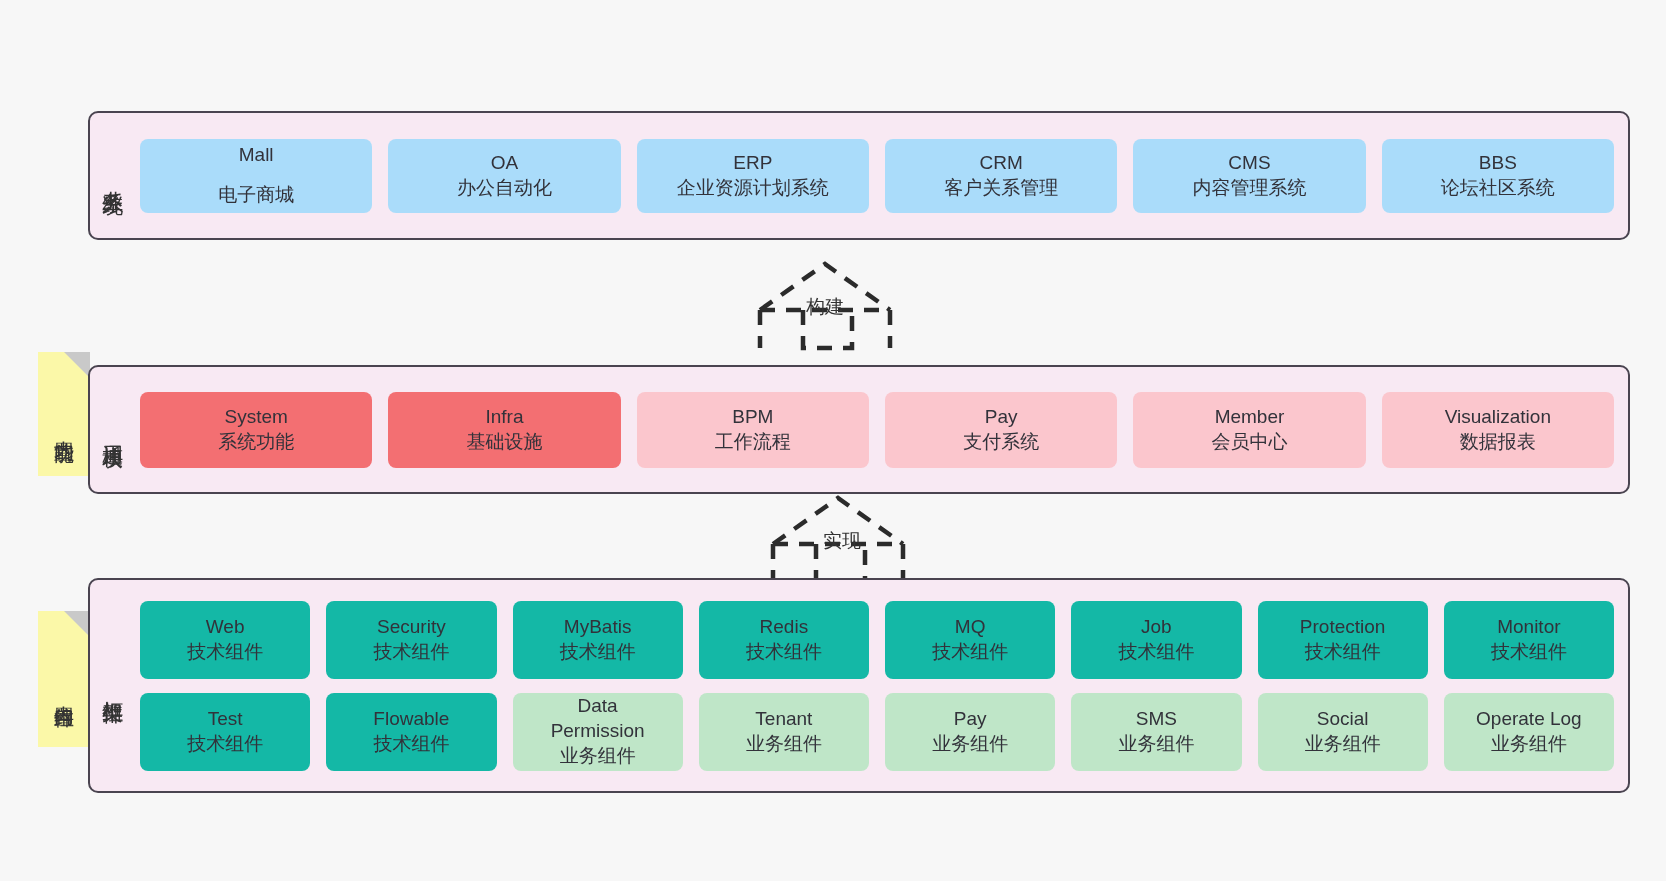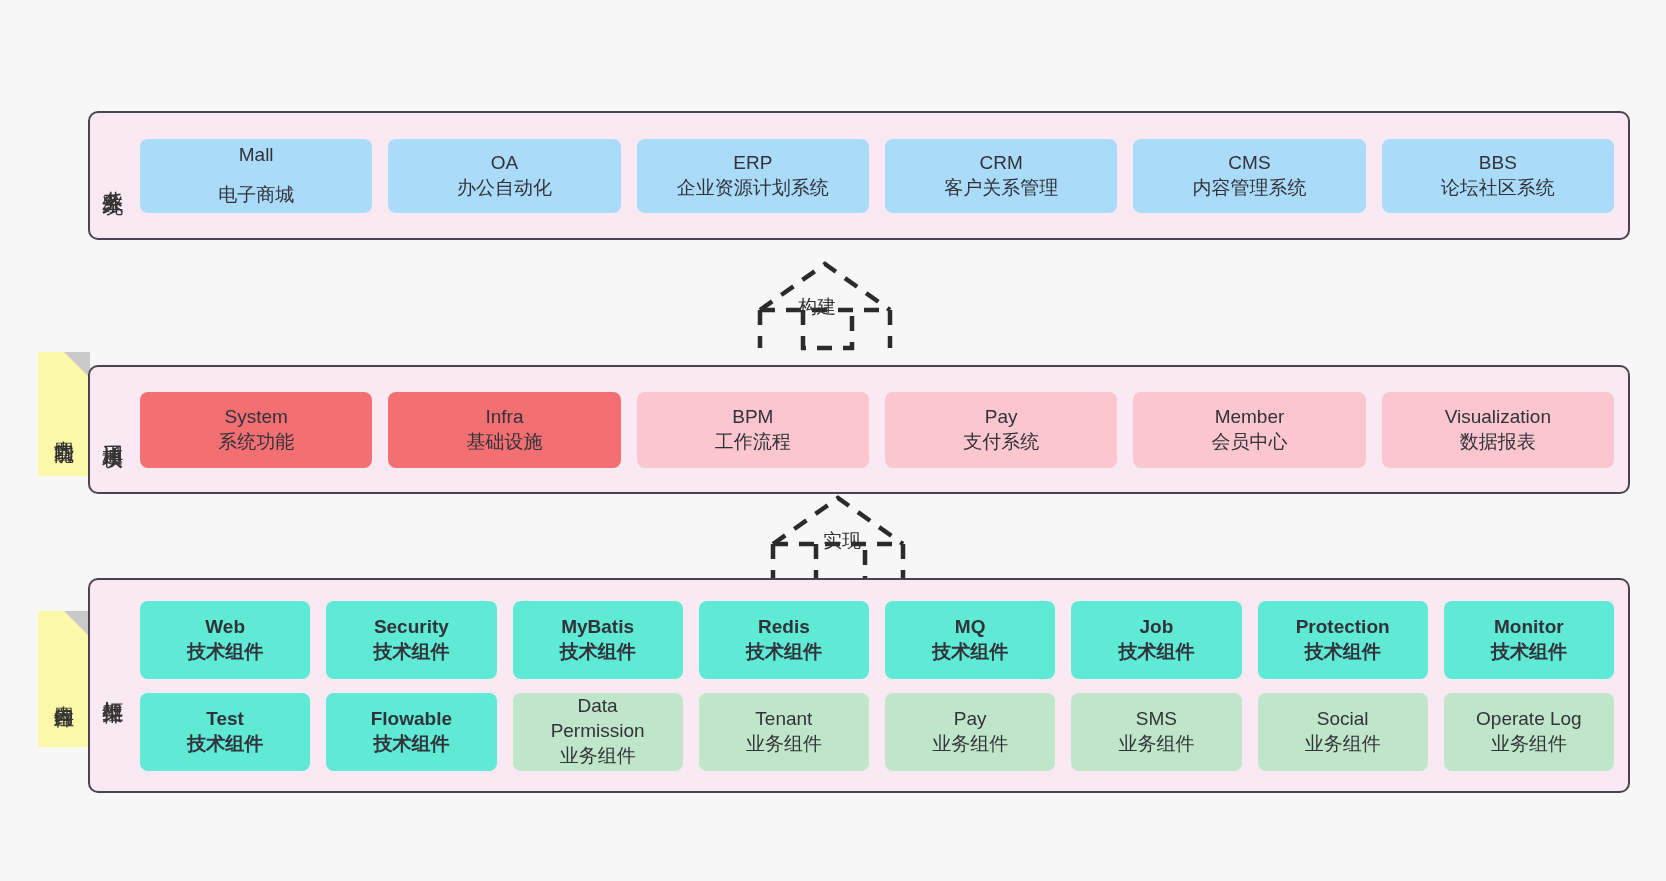--- a/index.html
+++ b/index.html
@@ -70,21 +70,21 @@
     color: #32323a;
     box-sizing: border-box;
     padding: 6px 4px;
   }
   .node .t1 { display: block; }
   .node .t2 { display: block; }
 
   .blue      { background: #aadcfa; }
   .red       { background: #f36f72; }
   .pink      { background: #fbc6cd; }
-  .green     { background: #5eead4; font-weight: bold; }
+  .green     { background: #14b8a6; }
   .lightgreen{ background: #bfe6c8; }
 
   
   .sticky {
     position: absolute;
     background: #fbf8a8;
     box-sizing: border-box;
     display: flex;
     align-items: center;
     justify-content: center;
@@ -156,21 +156,21 @@
     </div>
   </div>
 </div>
 
 <div class="connector" style="left:755px; top:258px; width:150px; height:90px;">
   <svg width="150" height="90" viewBox="0 0 150 90">
     <path d="M 5 52 L 70 6 L 135 52" fill="none" stroke="#2b2b2b" stroke-width="4.5" stroke-dasharray="15,11" stroke-linecap="butt"></path>
     <path d="M 5 52 L 135 52 L 135 90 M 5 52 L 5 90" fill="none" stroke="#2b2b2b" stroke-width="4.5" stroke-dasharray="15,11" stroke-linecap="butt"></path>
     <path d="M 48 52 L 48 90 L 97 90 L 97 52" fill="none" stroke="#2b2b2b" stroke-width="4.5" stroke-dasharray="15,11" stroke-linecap="butt"></path>
   </svg>
-  <span class="connector-label" style="left:40px; top:36px; background:transparent;">构建</span>
+  <span class="connector-label" style="left:48px; top:36px; background:transparent;">构建</span>
 </div>
 
 <div class="sticky" style="left:38px; top:352px; width:52px; height:124px;">内置功能</div>
 
 <div class="layer" id="layer-common" style="left:88px; top:346px; width:1542px; height:129px;margin-top:19px;">
   <div class="layer-label">通用模块</div>
   <div class="layer-body">
     <div class="row">
       <div class="node red" style="height:76px;">
         <span class="t1">System</span>

